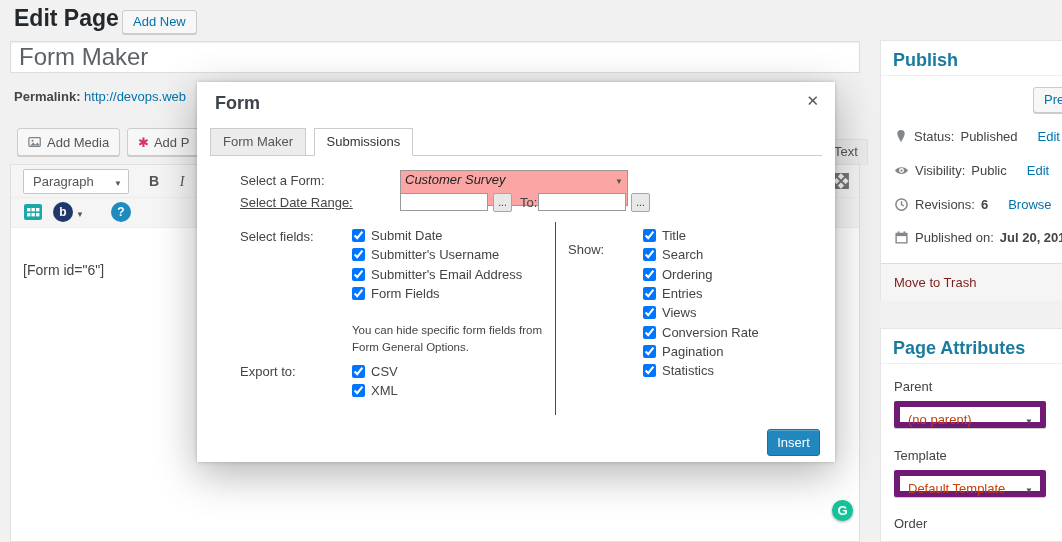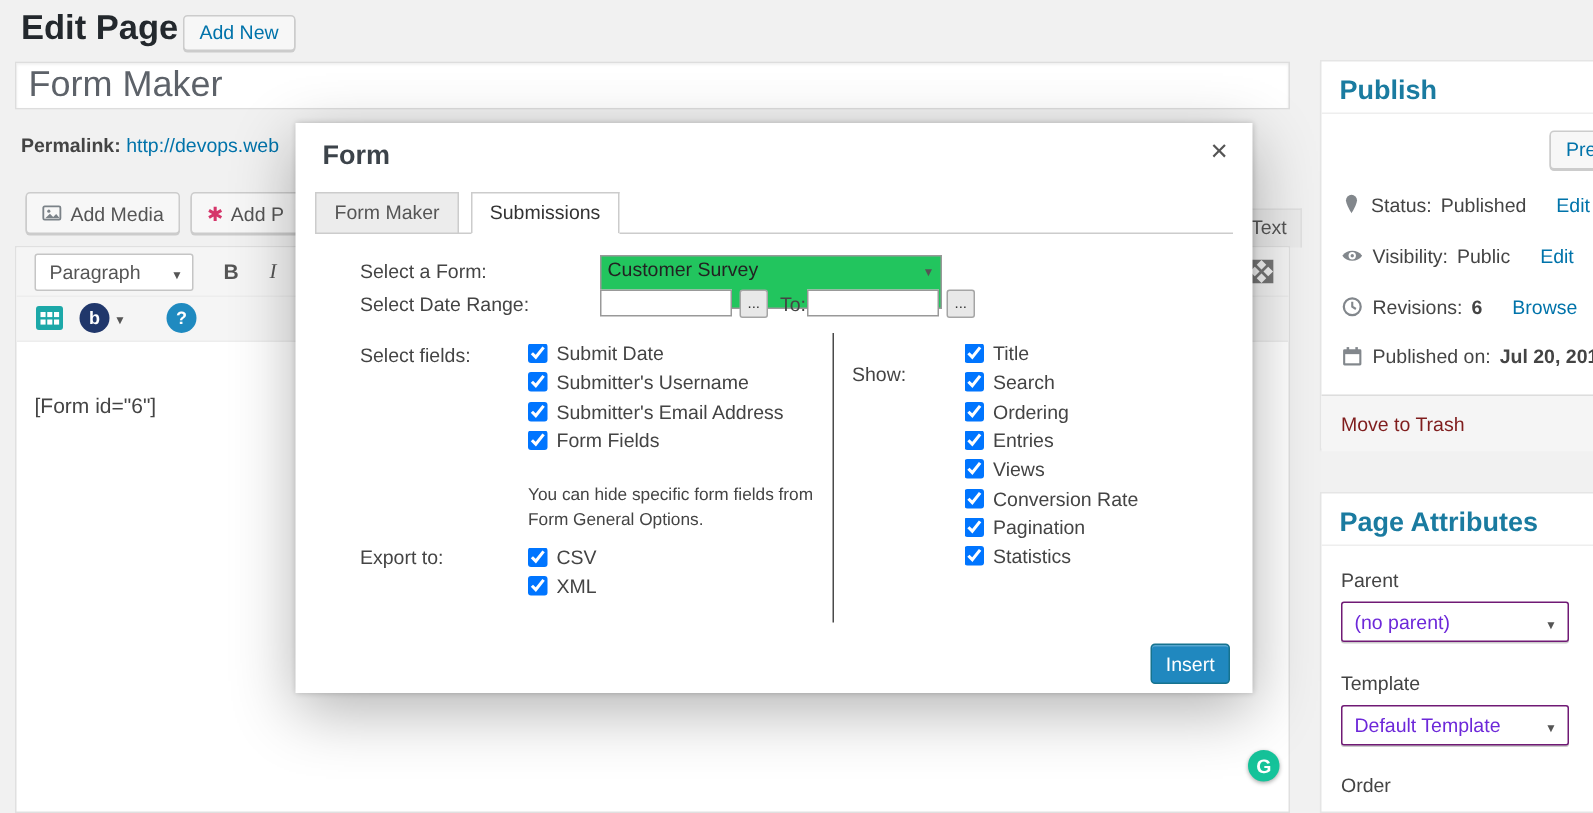--- a/index.html
+++ b/index.html
@@ -59,41 +59,41 @@
     background:#f7f7f7; border:1px solid #ccc; border-radius:3px; color:#0073aa; font-size:13px; cursor:pointer;
     box-shadow:0 1px 0 #ccc; }
   .misc-row { position:absolute; left:13px; font-size:13px; display:flex; align-items:center; gap:6px; height:16px; }
   .misc-row a { color:#0073aa; text-decoration:none; margin-left:14px; }
   .publish-footer { position:absolute; left:0; right:0; top:222px; height:38px; background:#f5f5f5; border-top:1px solid #ddd; }
   .trash-link { position:absolute; left:13px; top:11px; color:#7f1d1d; font-size:13px; text-decoration:none; }
 
   .attr-box { left:880px; top:328px; width:200px; height:214px; }
   .attr-label { position:absolute; left:13px; font-size:13px; color:#444; }
   .wp-select { position:absolute; left:13px; width:152px; height:27px; line-height:25px; background:#fff;
-    border:1px solid #701a75; box-shadow:0 1px 0 #ccc; border-radius:2px; font-size:13px; color:#6d28d9;
+    border:6px solid #701a75; box-shadow:0 1px 0 #ccc; border-radius:2px; font-size:13px; color:#c2410c;
     padding:0 22px 0 8px; cursor:pointer; }
   .wp-select .caret { position:absolute; right:7px; top:0; line-height:25px; }
 
   .grammarly { position:absolute; left:832px; top:500px; width:21px; height:21px; border-radius:50%;
     background:#15c39a; color:#fff; font-size:13px; font-weight:bold; text-align:center; line-height:21px;
     box-shadow:0 1px 3px rgba(0,0,0,.35); cursor:pointer; }
 
   
   .modal { position:absolute; left:197px; top:82px; width:638px; height:380px; background:#fff; z-index:50;
     box-shadow:0 0 4px rgba(0,0,0,.2), 0 12px 40px rgba(0,0,0,.3); }
   .modal-title { position:absolute; left:18px; top:11px; font-size:18px; font-weight:bold; color:#3c434a; }
   .modal-close { position:absolute; right:16px; top:10px; font-size:15px; font-weight:bold; color:#555; cursor:pointer; }
   .modal-tabs { position:absolute; left:13px; right:13px; top:45px; height:29px; border-bottom:1px solid #ccc; }
   .m-tab { display:inline-block; position:relative; top:1px; height:28px; line-height:26px; padding:0 12px;
     border:1px solid #ccc; background:#ececec; margin-right:3px; font-size:13px; color:#555; cursor:pointer; }
   .m-tab.active { background:#fff; border-bottom-color:#fff; color:#333; }
 
   .m-label { position:absolute; font-size:13px; color:#444; }
   .form-select { position:absolute; left:203px; top:88px; width:228px; height:36px; line-height:18px;
-    background:#22c55e; border:1px solid #999; font-size:13px; color:#222; padding:0 18px 0 4px; cursor:pointer; }
+    background:#fca5a5; border:1px solid #999; font-size:13px; color:#222; padding:0 18px 0 4px; cursor:pointer;font-style:italic; }
   .form-select .caret { position:absolute; right:4px; top:0; line-height:18px; }
   .date-input { position:absolute; top:111px; width:88px; height:18px; border:1px solid #999; background:#fff;
     font-size:12px; padding:0 3px; font-family:inherit; }
   .dots-btn { position:absolute; top:111px; width:19px; height:19px; background:#e8e8e8; border:1px solid #a5a5a5;
     border-radius:2px; font-size:10px; line-height:15px; text-align:center; color:#333; cursor:pointer; }
 
   .check-list { position:absolute; }
   .check-row { display:flex; align-items:center; gap:6px; height:19.3px; font-size:13px; color:#444; cursor:pointer; }
   .check-row input { margin:0; width:13px; height:13px; }
   .fields-note { position:absolute; left:155px; top:240px; width:198px; font-size:11.5px; color:#444; line-height:1.45; }
@@ -273,21 +273,21 @@
       <div class="m-tab">Form Maker</div>
       <div class="m-tab active">Submissions</div>
     </div>
 
     <div class="m-label" style="left:43px; top:91px;">Select a Form:</div>
     <div class="form-select">
       <span>Customer Survey</span>
       <span class="caret"></span>
     </div>
 
-    <div class="m-label" style="left:43px; top:113px;">Select Date Range:</div>
+    <div class="m-label" style="left:43px; top:113px;text-decoration:underline;">Select Date Range:</div>
     <input class="date-input" style="left: 203px;">
     <button class="dots-btn" style="left:296px;">...</button>
     <div class="m-label" style="left:323px; top:113px;">To:</div>
     <input class="date-input" style="left: 341px;">
     <button class="dots-btn" style="left:434px;">...</button>
 
     <div class="m-label" style="left:43px; top:147px;">Select fields:</div>
     <div class="check-list" style="left:155px; top:144px;">
 
         <label class="check-row">

